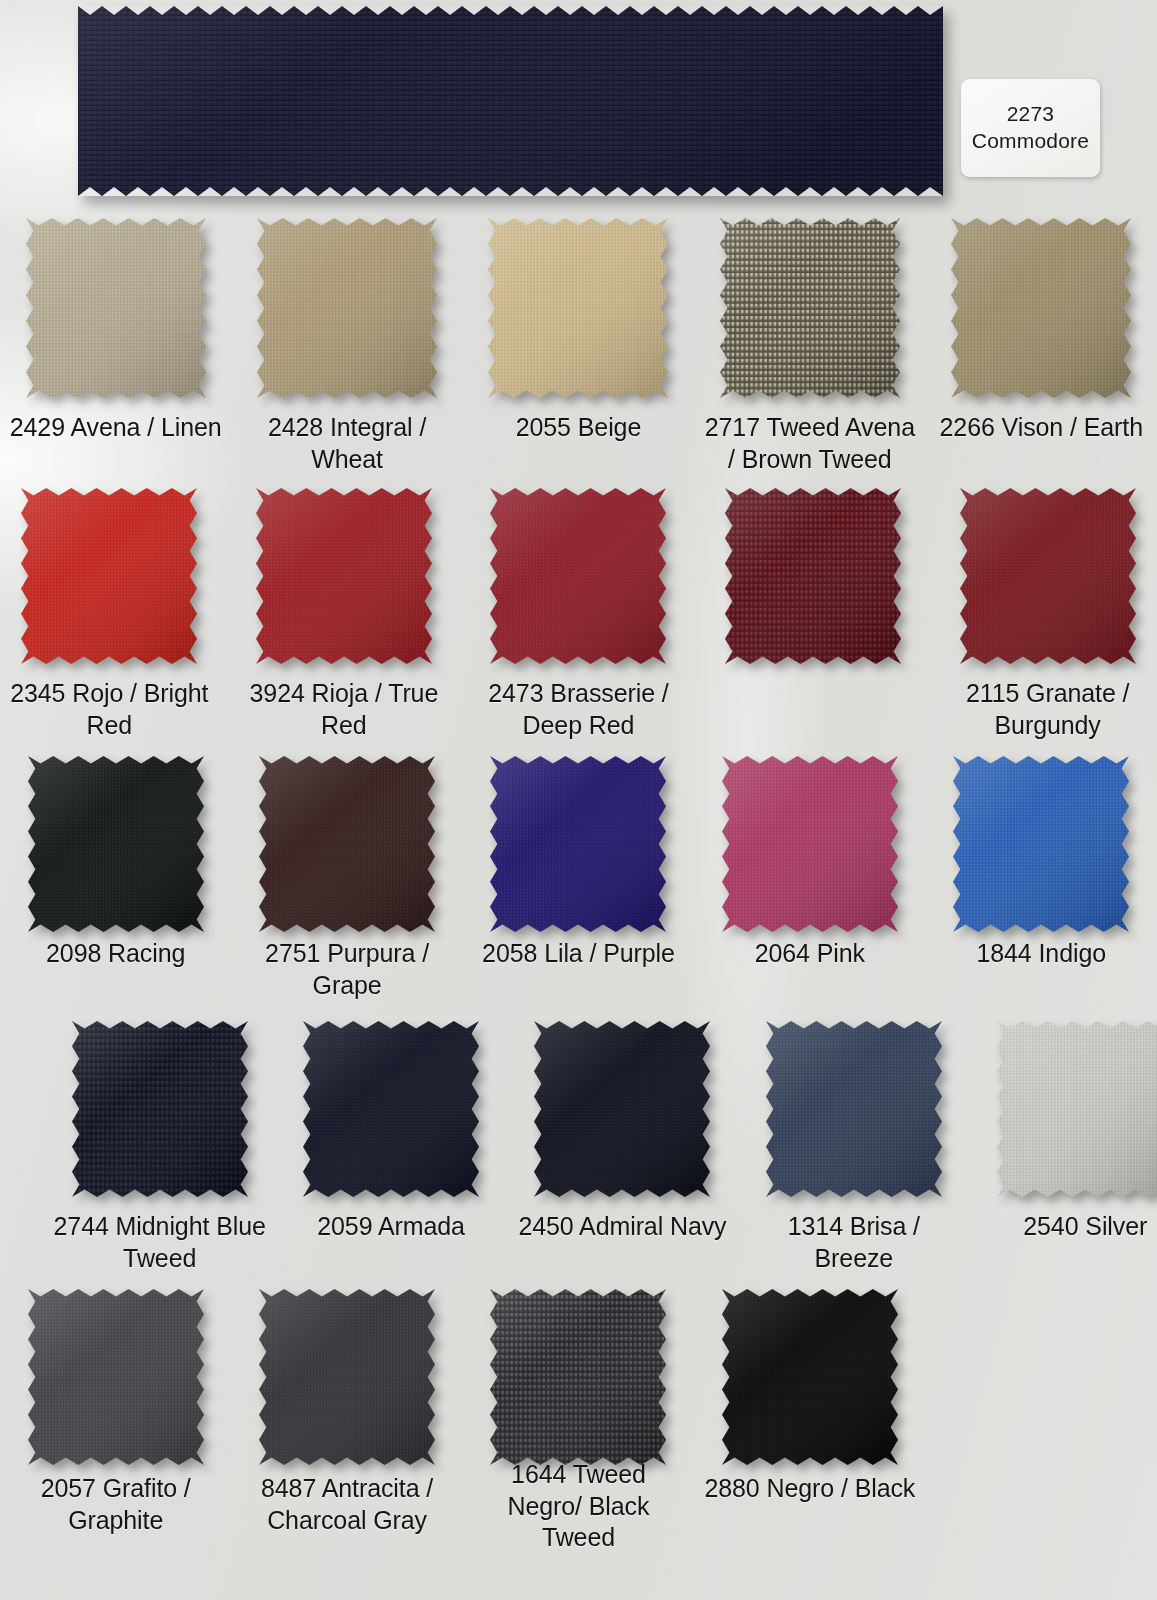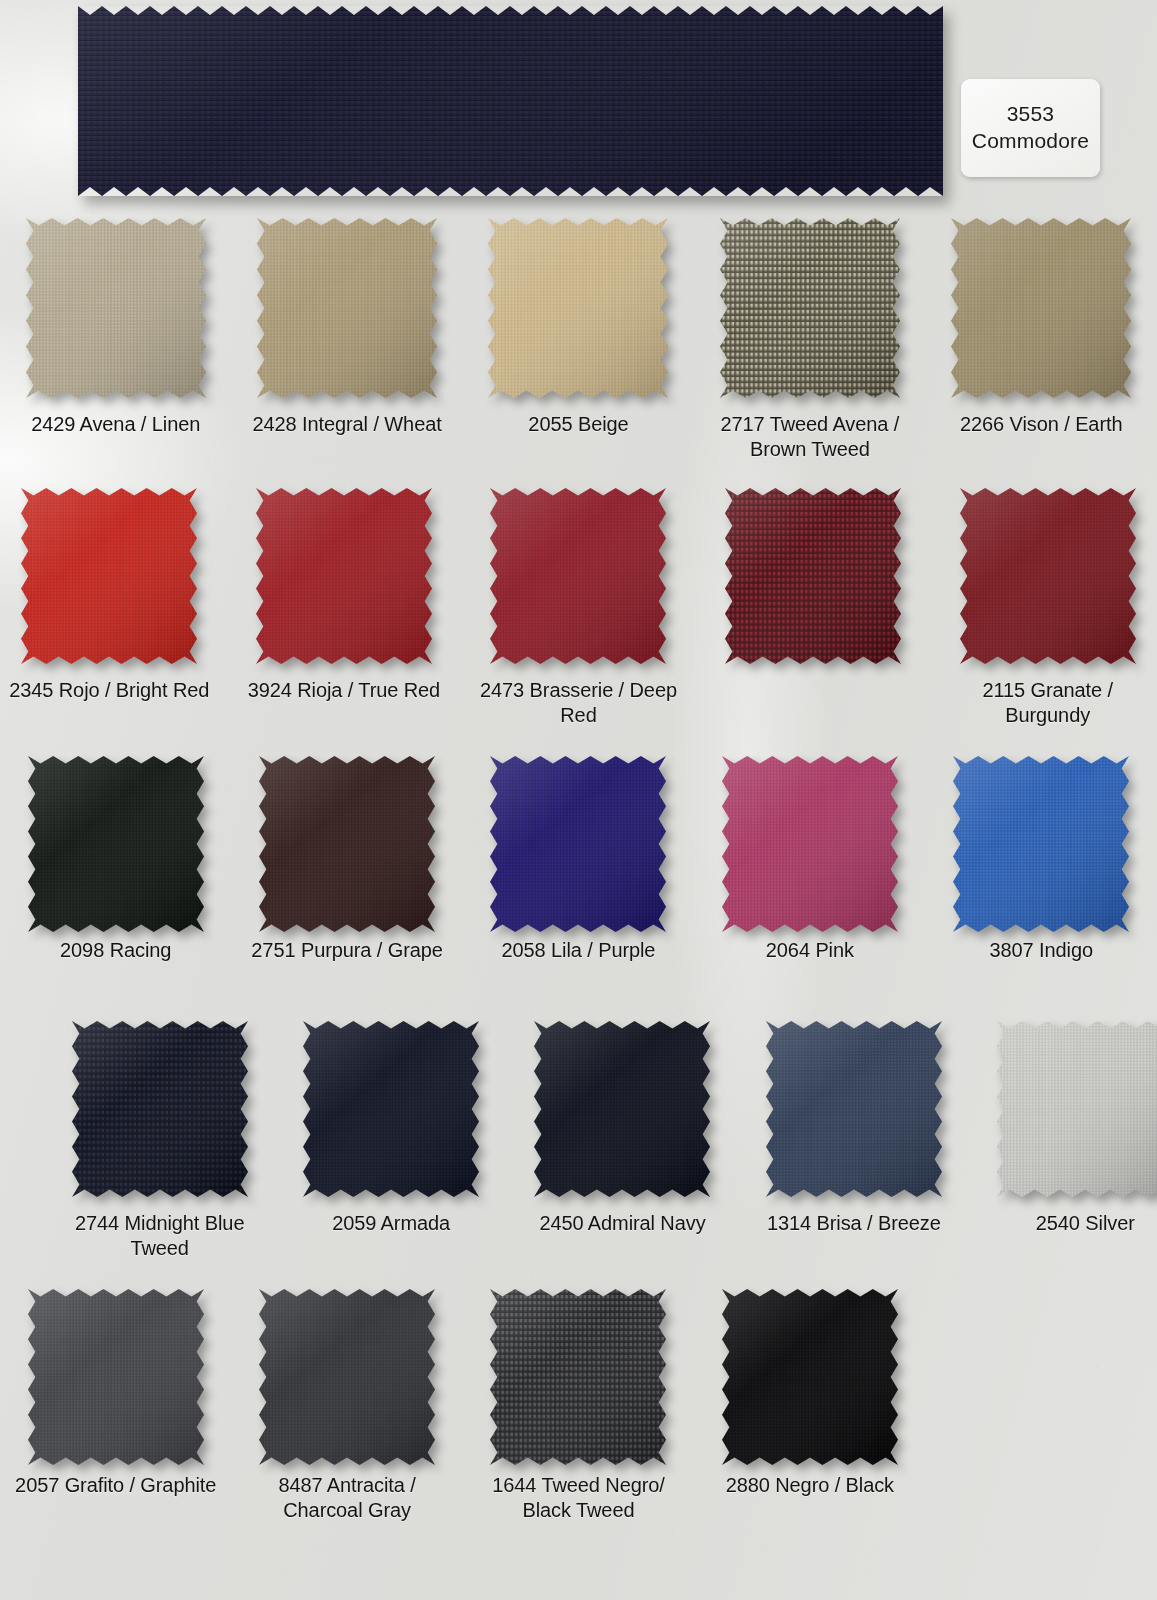--- a/index.html
+++ b/index.html
@@ -101,21 +101,21 @@
   }
   .sw {
     position: absolute;
     inset: 0;
     filter: drop-shadow(5px 6px 5px rgba(0,0,0,.33));
   }
   .caption {
     margin-top: 14px;
     width: 215px;
     text-align: center;
-    font-size: 20px;
+    font-size: 25px;
     line-height: 1.27;
     color: #141414;
     letter-spacing: -0.1px;
     text-shadow: 0 1px 0 rgba(255,255,255,.55);
   }
 
   
   .row.r1 { height: 270px; }
   .row.r2 { height: 268px; gap: 16px; }
   .row.r3 { height: 265px; }
@@ -154,21 +154,21 @@
         <linearGradient id="heroSheen" x1="0" y1="0" x2="1" y2="0.3">
           <stop offset="0%" stop-color="#ffffff" stop-opacity=".10"></stop>
           <stop offset="35%" stop-color="#ffffff" stop-opacity=".02"></stop>
           <stop offset="100%" stop-color="#000000" stop-opacity=".10"></stop>
         </linearGradient>
       </defs>
     </svg>
   </div>
 
   <div class="hero-label">
-    <span>3553</span>
+    <span>2273</span>
     <span>Commodore</span>
   </div>
 
   <div class="grid">
     <div class="row r1">
         <div class="cell">
           <div class="sw-wrap">
             <svg class="sw" viewBox="0 0 100 100" preserveAspectRatio="none">
               <defs>
                 <pattern id="sw0p" patternUnits="userSpaceOnUse" width="1.8" height="1.8">
@@ -553,21 +553,21 @@
                 <clipPath id="sw14c">
                   <polygon points="0.0,0.0 7.1,4.2 14.3,0.0 21.4,4.2 28.6,0.0 35.7,4.2 42.9,0.0 50.0,4.2 57.1,0.0 64.3,4.2 71.4,0.0 78.6,4.2 85.7,0.0 92.9,4.2 100.0,0.0 95.8,7.1 100.0,14.3 95.8,21.4 100.0,28.6 95.8,35.7 100.0,42.9 95.8,50.0 100.0,57.1 95.8,64.3 100.0,71.4 95.8,78.6 100.0,85.7 95.8,92.9 100.0,100.0 92.9,95.8 85.7,100.0 78.6,95.8 71.4,100.0 64.3,95.8 57.1,100.0 50.0,95.8 42.9,100.0 35.7,95.8 28.6,100.0 21.4,95.8 14.3,100.0 7.1,95.8 0.0,100.0 4.2,92.9 0.0,85.7 4.2,78.6 0.0,71.4 4.2,64.3 0.0,57.1 4.2,50.0 0.0,42.9 4.2,35.7 0.0,28.6 4.2,21.4 0.0,14.3 4.2,7.1"></polygon>
                 </clipPath>
               </defs>
               <g clip-path="url(#sw14c)">
                 <rect width="100" height="100" fill="url(#sw14p)"></rect>
                 <rect width="100" height="100" fill="url(#sw14g)"></rect>
               </g>
             </svg>
           </div>
-          <div class="caption">3807 Indigo</div>
+          <div class="caption">1844 Indigo</div>
         </div>
       </div>
     <div class="row r4">
         <div class="cell">
           <div class="sw-wrap">
             <svg class="sw" viewBox="0 0 100 100" preserveAspectRatio="none">
               <defs>
                 <pattern id="sw15p" patternUnits="userSpaceOnUse" width="2.6" height="3.4">
                   <rect width="2.6" height="3.4" fill="#141827"></rect>
                   <rect width="2.6" height="1.7" fill="#242a40" opacity=".85"></rect>

